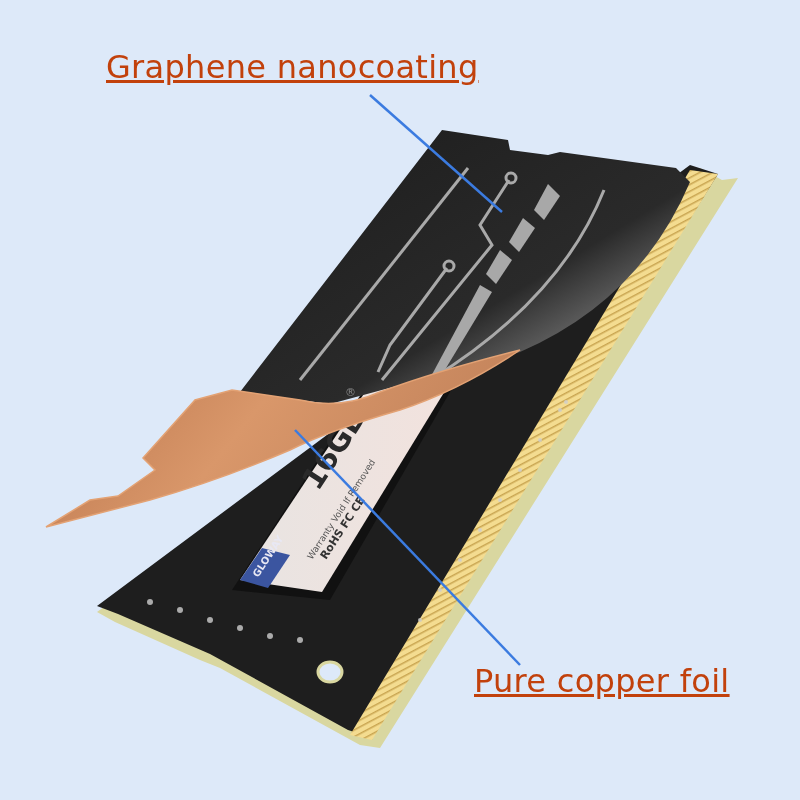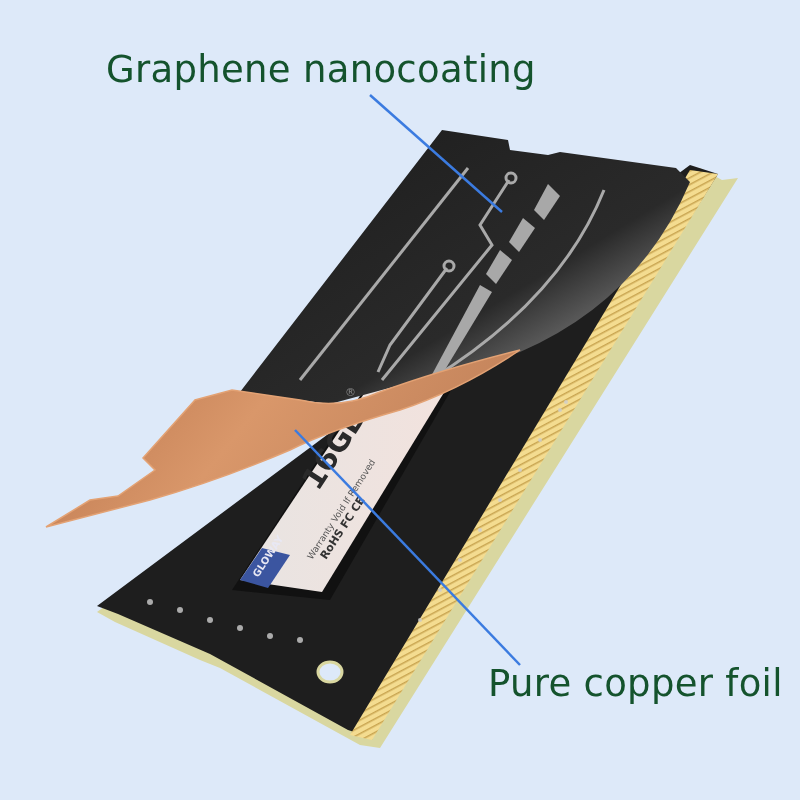--- a/index.html
+++ b/index.html
@@ -1,20 +1,20 @@
 <!DOCTYPE html>
 <html><head>
   <meta charset="utf-8">
   <style>
     html, body { margin: 0; padding: 0; }
     body { width: 800px; height: 800px; overflow: hidden; background: #dde9f9; position: relative; font-family: "DejaVu Sans", sans-serif; }
     .scene { position: absolute; left: 0; top: 0; width: 800px; height: 800px; }
-    .label { position: absolute; color: #14532d; font-size: 37px; font-weight: 500; letter-spacing: 0.3px; white-space: nowrap; }
+    .label { position: absolute; color: #c2410c; font-size: 32px; font-weight: 500; letter-spacing: 0.3px; white-space: nowrap; text-decoration: underline; }
     #lbl-top { left: 106px; top: 48px; }
-    #lbl-bottom { left: 488px; top: 662px; }
+    #lbl-bottom { left: 474px; top: 662px; }
   </style>
 </head>
 <body>
 
 <svg class="scene" viewBox="0 0 800 800" xmlns="http://www.w3.org/2000/svg">
   <defs>
     <linearGradient id="copperGrad" x1="0" y1="0" x2="1" y2="0.3">
       <stop offset="0" stop-color="#b9734a"></stop>
       <stop offset="0.5" stop-color="#d9976a"></stop>
       <stop offset="1" stop-color="#c2825a"></stop>

